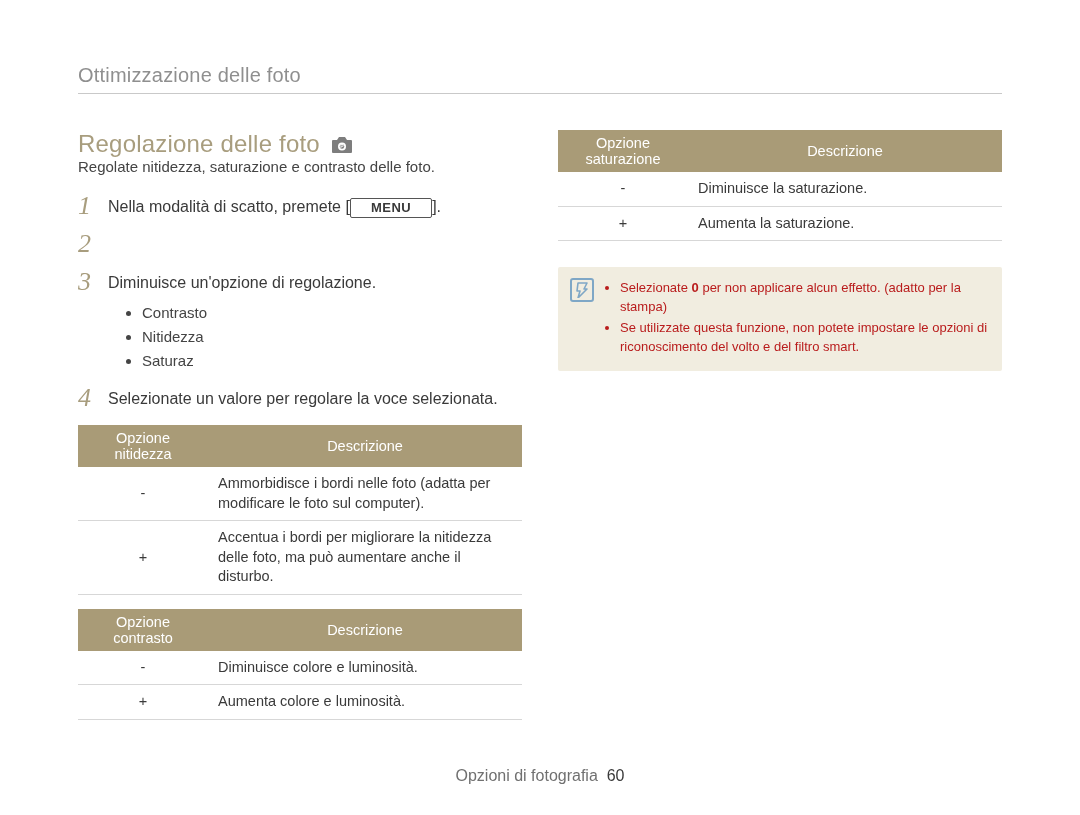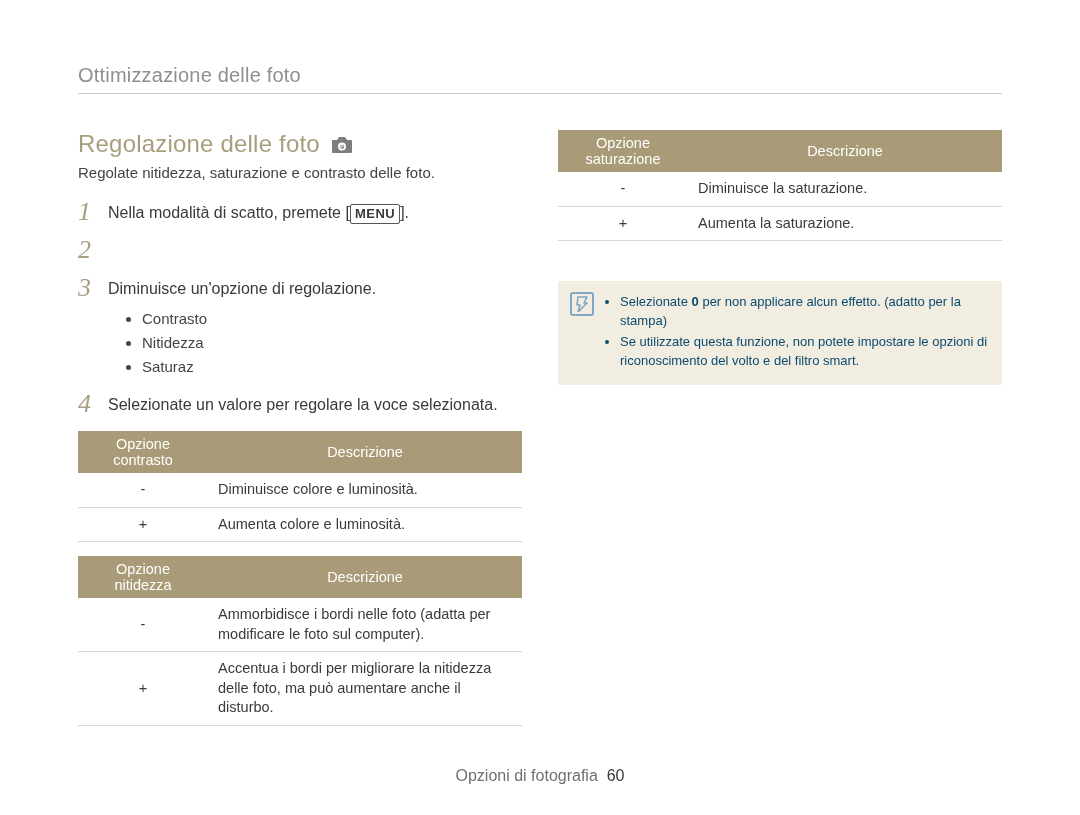--- a/index.html
+++ b/index.html
@@ -46,21 +46,20 @@
     width: 24px;
     height: 18px;
     position: relative;
     display: inline-block;
     top: 1px;
   }
   .camera-icon svg { display: block; }
   .subtitle {
     font-size: 15px;
     color: #444;
-    margin-top: 6px;
   }
   .steps { margin-top: 18px; }
   .step {
     display: flex;
     align-items: flex-start;
     gap: 12px;
     margin-top: 12px;
   }
   .step-num {
     font-family: Georgia, 'Times New Roman', serif;
@@ -74,21 +73,21 @@
     font-size: 16px;
     color: #3a3a3a;
     line-height: 1.4;
     padding-top: 3px;
   }
   .menu-box {
     display: inline-block;
     border: 1px solid #555;
     font-weight: bold;
     font-size: 13px;
-    padding: 0 4px;
+    padding: 0 20px;
     letter-spacing: 0.5px;
     vertical-align: 0px;
     border-radius: 2px;
     text-align: right;
   }
   .bullets {
     margin: 6px 0 4px 46px;
     font-size: 15px;
     color: #444;
     line-height: 1.6;
@@ -114,23 +113,23 @@
     color: #3a3a3a;
     vertical-align: middle;
     line-height: 1.35;
   }
   table.option-table td.c { text-align: center; }
   .info-box {
     background: #f1ede0;
     border-radius: 2px;
     padding: 12px 14px 12px 48px;
     position: relative;
-    margin-top: 40px;
+    margin-top: 26px;
     font-size: 13px;
-    color: #0c4a6e;
+    color: #b91c1c;
     line-height: 1.45;
   }
   .info-box ul { list-style: disc; margin-left: 14px; }
   .info-box ul li { margin-bottom: 2px; }
   .info-icon {
     position: absolute;
     left: 12px;
     top: 11px;
     width: 24px;
     height: 24px;
@@ -198,47 +197,47 @@
 
       <div class="step">
         <div class="step-num">4</div>
         <div class="step-text">Selezionate un valore per regolare la voce selezionata.</div>
       </div>
     </div>
 
     <table class="option-table">
       <tbody>
           <tr>
-        <th class="col1">Opzione contrasto</th>
+        <th class="col1">Opzione nitidezza</th>
         <th>Descrizione</th>
       </tr>
       <tr>
         <td class="c">-</td>
-        <td>Diminuisce colore e luminosità.</td>
+        <td>Ammorbidisce i bordi nelle foto (adatta per modificare le foto sul computer).</td>
       </tr>
       <tr>
         <td class="c">+</td>
-        <td>Aumenta colore e luminosità.</td>
+        <td>Accentua i bordi per migliorare la nitidezza delle foto, ma può aumentare anche il disturbo.</td>
       </tr>
     </tbody>
       </table>
 
     <table class="option-table">
       <tbody>
           <tr>
-        <th class="col1">Opzione nitidezza</th>
+        <th class="col1">Opzione contrasto</th>
         <th>Descrizione</th>
       </tr>
       <tr>
         <td class="c">-</td>
-        <td>Ammorbidisce i bordi nelle foto (adatta per modificare le foto sul computer).</td>
+        <td>Diminuisce colore e luminosità.</td>
       </tr>
       <tr>
         <td class="c">+</td>
-        <td>Accentua i bordi per migliorare la nitidezza delle foto, ma può aumentare anche il disturbo.</td>
+        <td>Aumenta colore e luminosità.</td>
       </tr>
     </tbody>
       </table>
   </div>
 
   <div class="col">
 
     <table class="option-table" style="margin-top:0">
       <tbody>
           <tr>

